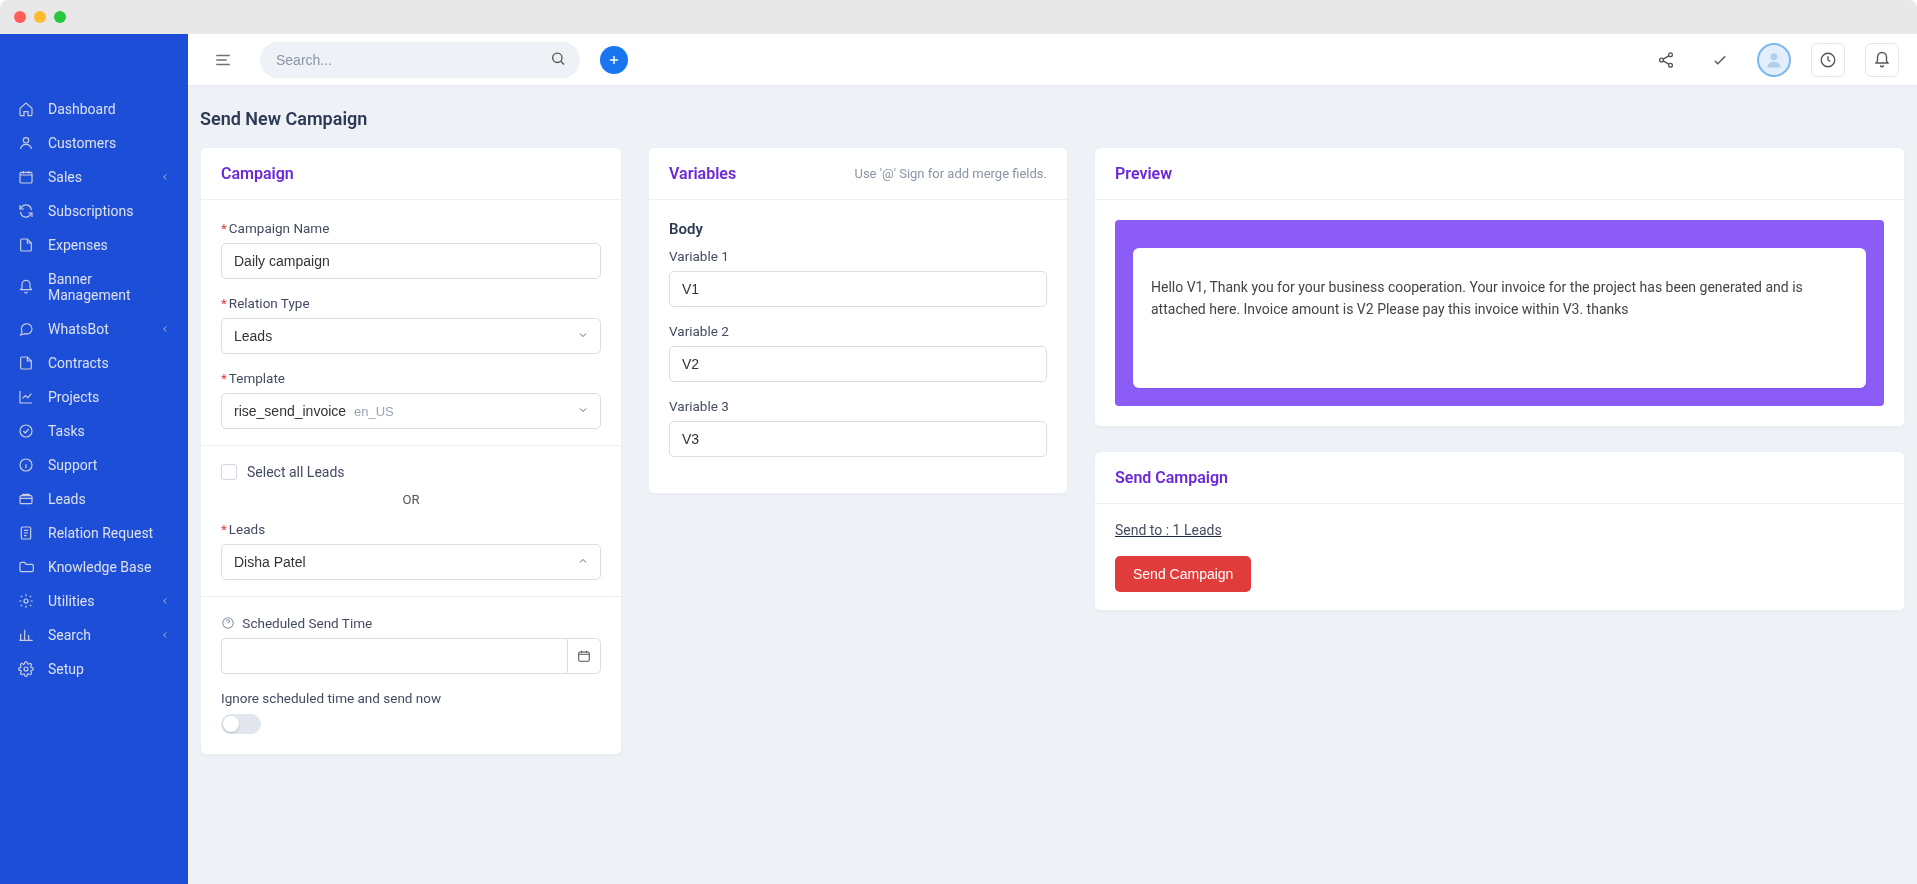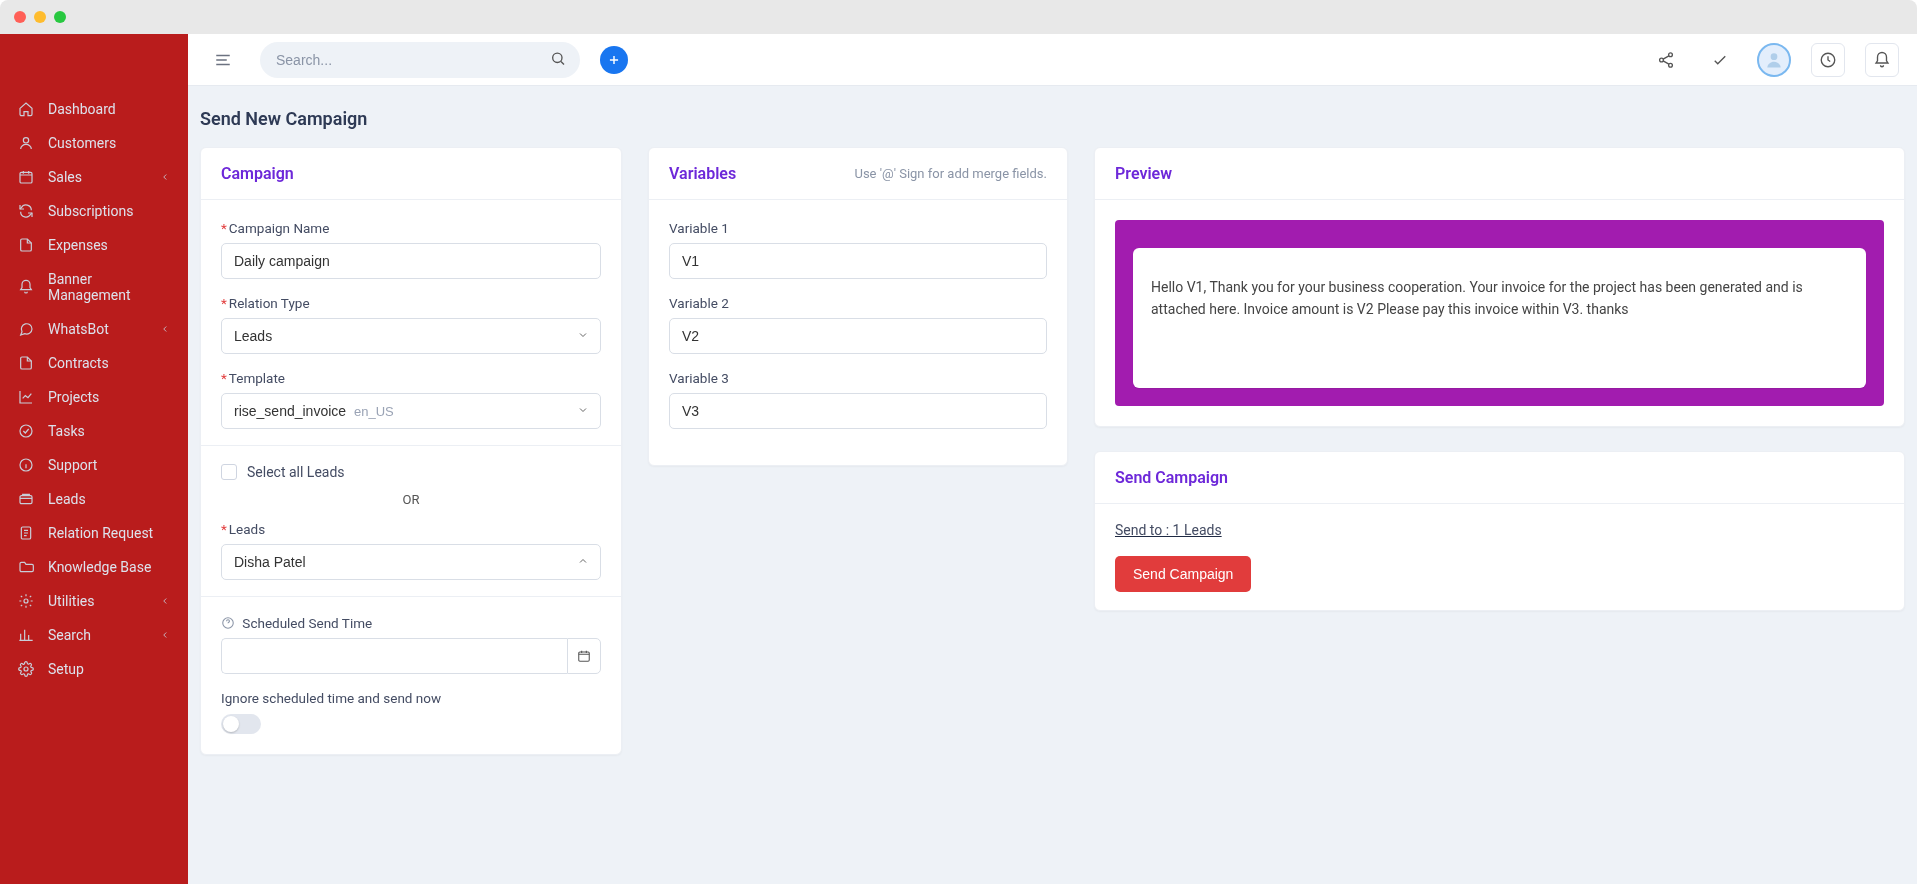--- a/index.html
+++ b/index.html
@@ -9,21 +9,21 @@
   .browser-chrome { background: #e8e8e8; border-radius: 8px 8px 0 0; height: 34px; display: flex; align-items: center; padding: 0 14px; gap: 8px; }
   .traffic-light { width: 12px; height: 12px; border-radius: 50%; }
   .tl-red { background: #ff5f57; }
   .tl-yellow { background: #febc2e; }
   .tl-green { background: #28c840; }
   
   
   .app { display: flex; height: 850px; background: #eef2f7; }
   
   
-  .sidebar { width: 188px; background: #b91c1c; color: #c8cdd8; flex-shrink: 0; display: flex; flex-direction: column; }
+  .sidebar { width: 188px; background: #1d4ed8; color: #c8cdd8; flex-shrink: 0; display: flex; flex-direction: column; }
   .sidebar-logo { height: 50px; }
   .sidebar-nav { padding: 8px 0; }
   .nav-item { display: flex; align-items: center; padding: 9px 18px; gap: 14px; cursor: pointer; font-size: 14px; position: relative; color: #dde1eb; }
   .nav-icon { width: 16px; height: 16px; flex-shrink: 0; display: inline-flex; align-items: center; justify-content: center; }
   .nav-icon svg { width: 16px; height: 16px; stroke: #c8cdd8; fill: none; stroke-width: 1.8; }
   .nav-chevron { margin-left: auto; }
   .nav-chevron svg { width: 10px; height: 10px; stroke: #c8cdd8; fill: none; stroke-width: 2; }
   
   
   .main { flex: 1; display: flex; flex-direction: column; overflow: hidden; }
@@ -80,21 +80,21 @@
   .date-btn { width: 38px; border: 1px solid #d9dee6; border-radius: 0 5px 5px 0; background: #fff; display: flex; align-items: center; justify-content: center; cursor: pointer; }
   .date-btn svg { width: 14px; height: 14px; stroke: #555; fill: none; stroke-width: 1.8; }
   .help-icon { display: inline-flex; vertical-align: -2px; margin-right: 4px; }
   .help-icon svg { width: 14px; height: 14px; stroke: #8a94a6; fill: none; stroke-width: 1.8; }
   
   .toggle { width: 40px; height: 20px; background: #e2e6ee; border-radius: 10px; position: relative; cursor: pointer; margin-top: 8px; }
   .toggle-thumb { width: 16px; height: 16px; background: #fff; border-radius: 50%; position: absolute; top: 2px; left: 2px; box-shadow: 0 1px 2px rgba(0,0,0,0.2); }
   
   .body-heading { font-size: 15px; font-weight: 600; color: #2e3a55; margin-bottom: 10px; }
   
-  .preview-chat-bg { background: #a21caf; padding: 28px 18px 18px; border-radius: 4px; }
+  .preview-chat-bg { background: #8b5cf6; padding: 28px 18px 18px; border-radius: 4px; }
   .preview-bubble { background: #fff; border-radius: 6px; padding: 28px 18px; color: #444; font-size: 14px; line-height: 1.6; box-shadow: 0 1px 1px rgba(0,0,0,0.08); min-height: 140px; }
   
   .send-card-body { padding: 18px 20px; text-decoration: underline; }
   .send-to-text { font-size: 14px; color: #444c63; margin-bottom: 18px; }
   .btn-danger { background: #e13c3c; color: #fff; border: none; border-radius: 5px; padding: 10px 18px; font-size: 14px; cursor: pointer; font-weight: 500; }
   
   .mt-gap { margin-top: 24px; }
 </style>
 </head>
 <body>
@@ -411,20 +411,21 @@
             </div>
           </div>
         </div>
 
         <div class="card col-variables">
           <div class="card-header">
             <div class="card-title">Variables</div>
             <div class="card-hint">Use '@' Sign for add merge fields.</div>
           </div>
           <div class="card-body">
+            <div class="body-heading">Body</div>
             <div id="vars-container">
                 <div class="form-group"><label class="form-label">Variable 1</label><input class="form-control" value="V1" style=""></div>
                 <div class="form-group"><label class="form-label">Variable 2</label><input class="form-control" value="V2" style=""></div>
                 <div class="form-group"><label class="form-label">Variable 3</label><input class="form-control" value="V3" style=""></div>
               </div>
           </div>
         </div>
 
         <div class="col-preview">
           <div class="card">

